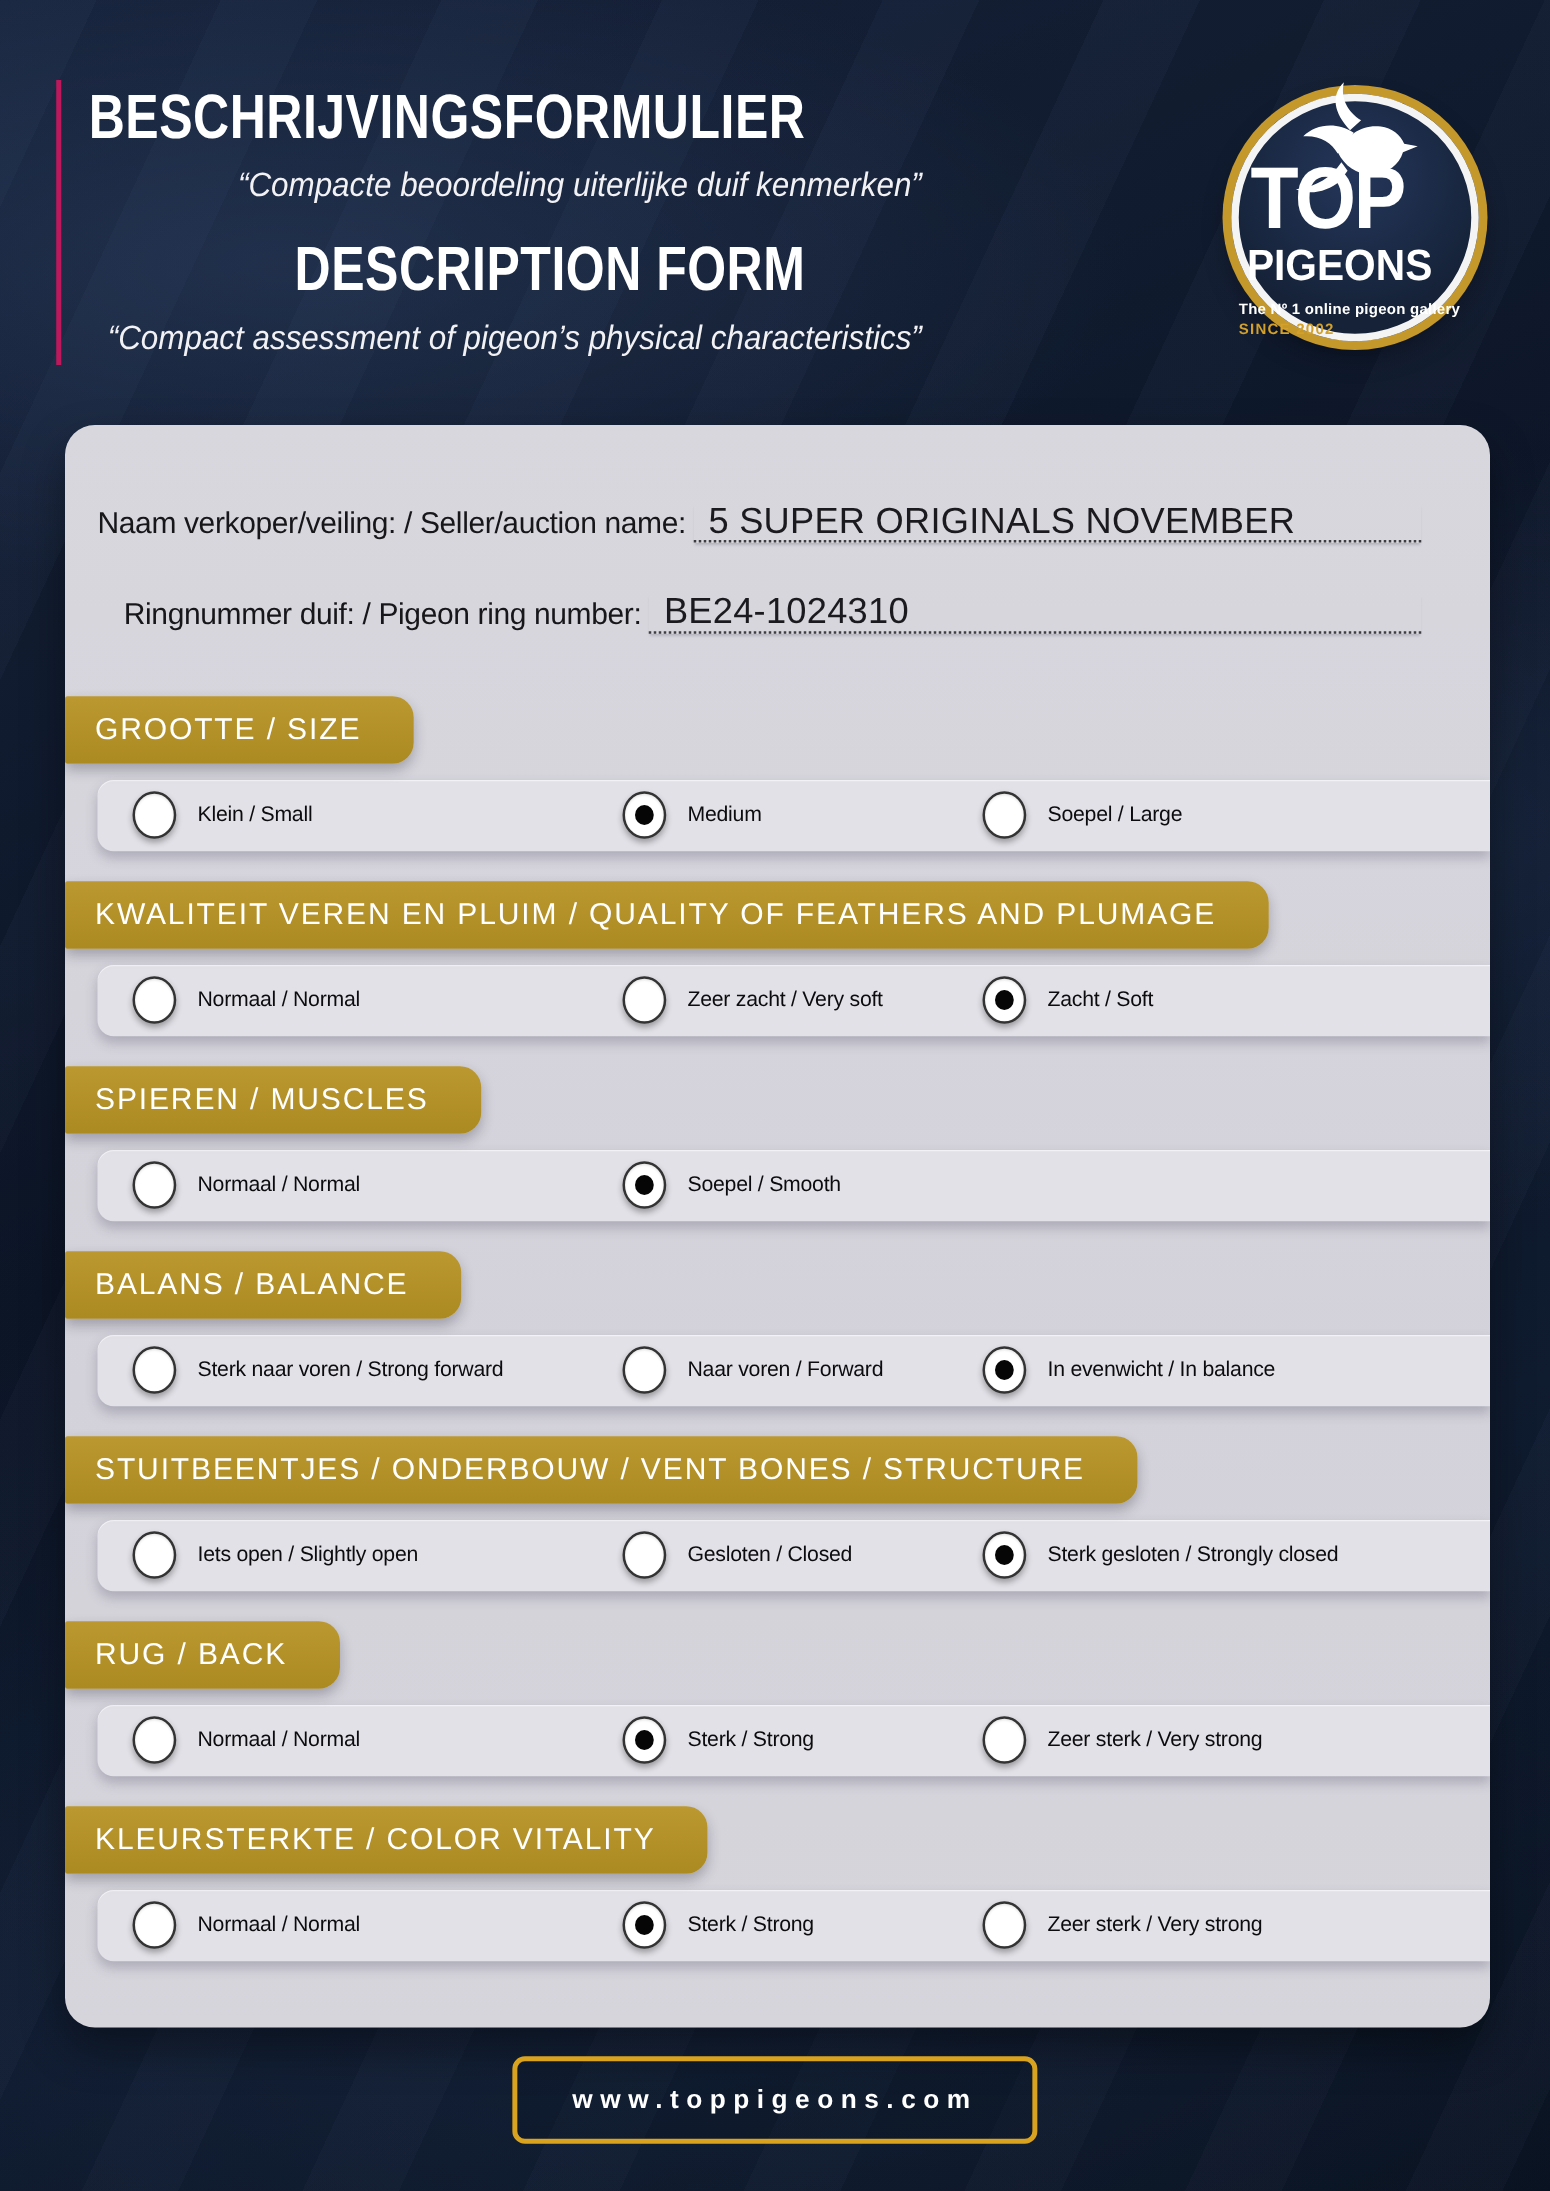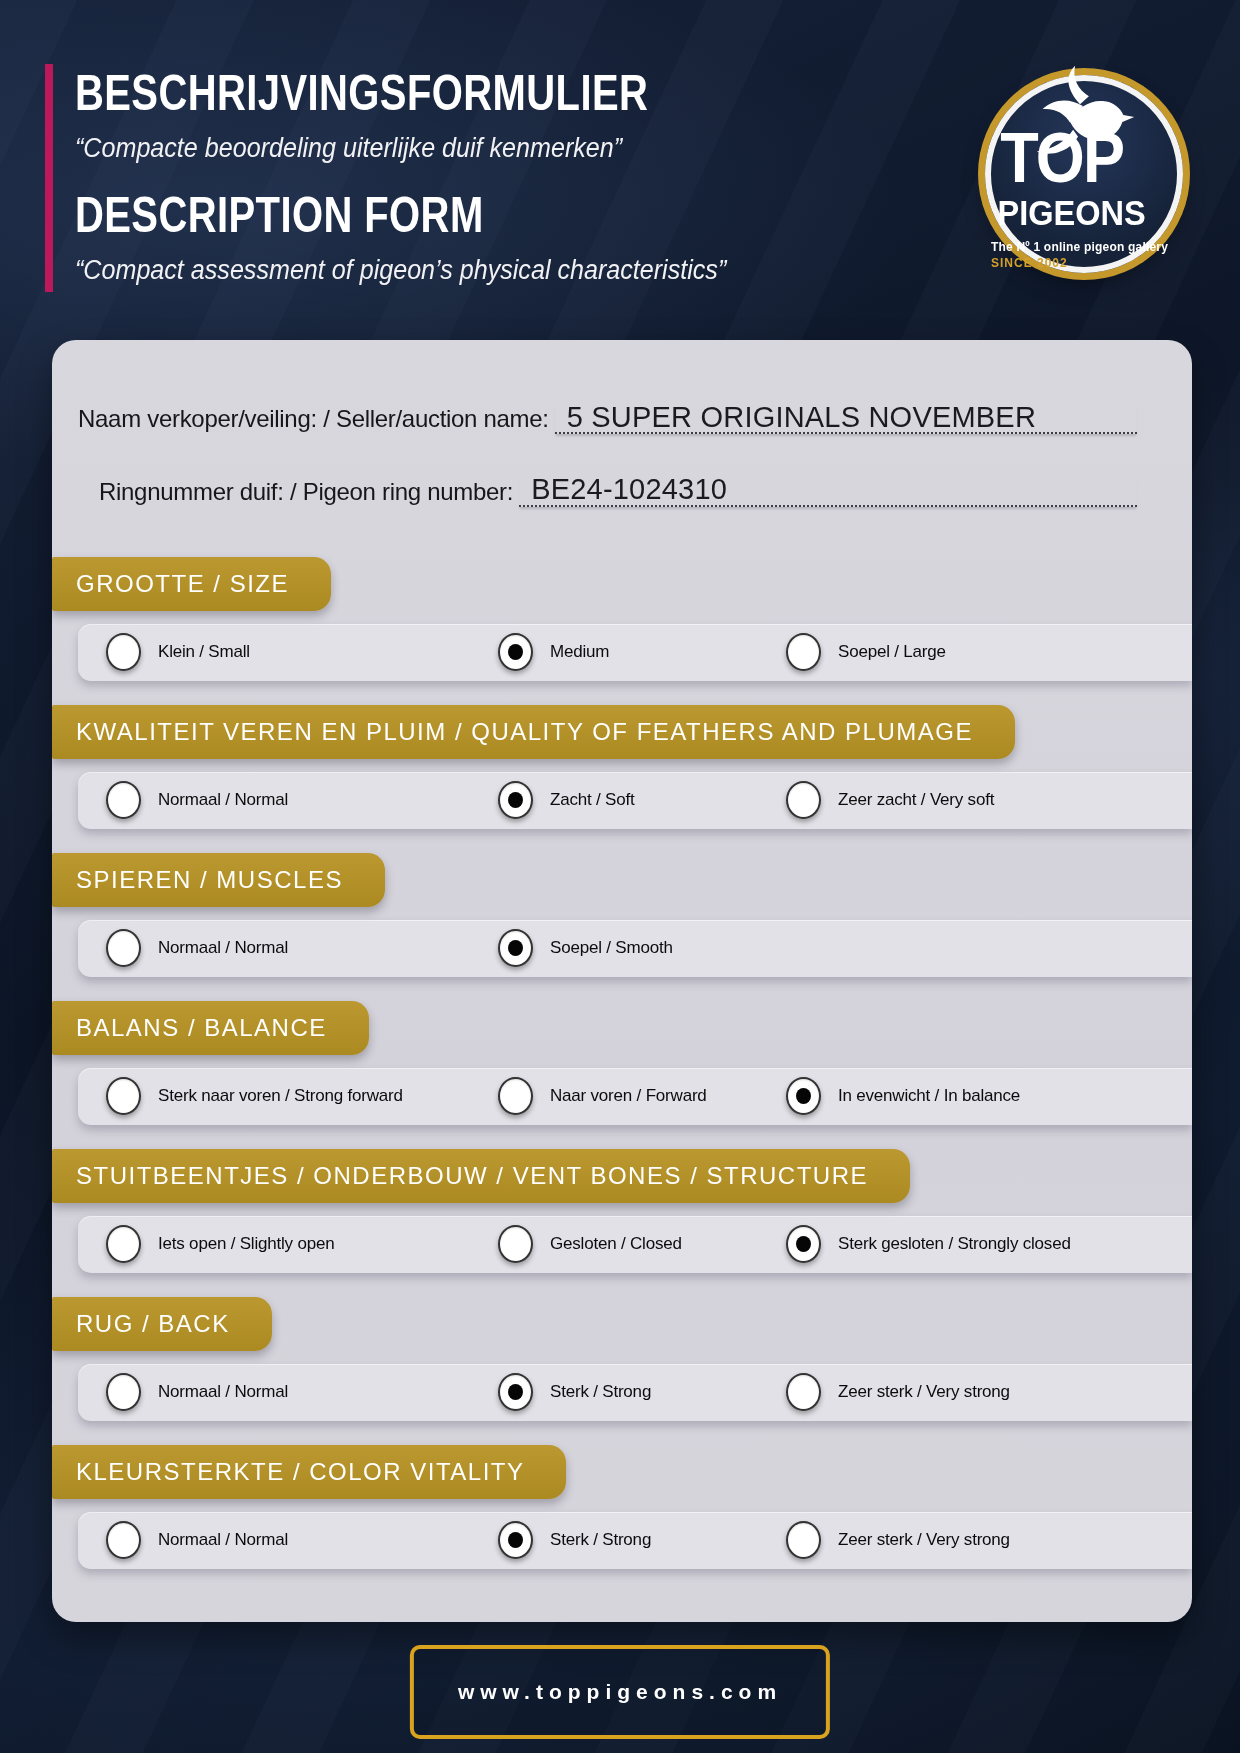--- a/index.html
+++ b/index.html
@@ -10,21 +10,21 @@
     background-image:
       radial-gradient(1100px 420px at 18% 12%, rgba(54,76,114,.38), transparent 62%),
       radial-gradient(1000px 520px at 90% 38%, rgba(46,66,102,.30), transparent 60%),
       radial-gradient(1300px 620px at 45% 88%, rgba(38,56,90,.26), transparent 65%),
       repeating-linear-gradient(115deg, rgba(255,255,255,.015) 0 70px, rgba(0,0,0,.05) 70px 160px),
       linear-gradient(155deg,#17243d 0%, #0d1628 45%, #101c31 72%, #0a1322 100%);
   }
   .page{position:absolute;inset:0;}
 
   
-  .header{position:absolute;top:64px;left:45px;border-left:8px solid #be185d;padding:4px 0 6px 22px;color:#fff;}
+  .header{position:absolute;top:64px;left:45px;border-left:4px solid #be185d;padding:4px 0 6px 22px;color:#fff;text-align:right;}
   .title{font-size:50px;font-weight:800;line-height:1;letter-spacing:.5px;
          transform:scaleX(.8);transform-origin:left center;white-space:nowrap;}
   .subtitle{font-size:27px;font-style:italic;color:#f2f2f5;margin-top:15px;
             transform:scaleX(.93);transform-origin:left center;white-space:nowrap;}
   .title.en{margin-top:26px;}
 
   
   .logo{position:absolute;top:75px;left:985px;width:186px;height:186px;border-radius:50%;
         background:radial-gradient(circle at 50% 32%, #24365a, #152238 72%);
         border:6px solid #f4f4f4;
@@ -68,21 +68,21 @@
   .radio{width:31px;height:34px;border-radius:50%;background:#fff;border:2px solid #333;
          box-shadow:0 3px 5px rgba(0,0,0,.32), inset 0 1px 2px rgba(0,0,0,.12);
          position:relative;flex:none;cursor:pointer;}
   .radio .dot{position:absolute;inset:0;margin:auto;width:15px;height:16px;border-radius:50%;
               background:#060606;display:none;}
   .radio.sel .dot{display:block;}
   .opt-label{margin-left:17px;font-size:17px;color:#0c0c0e;letter-spacing:-.2px;white-space:nowrap;}
 
   
   .footer-btn{position:absolute;top:1645px;left:620px;transform:translateX(-50%);
-              height:54px;line-height:54px;padding:16px 44px;border:4px solid #d9a21f;border-radius:10px;
+              height:54px;line-height:54px;padding:4px 44px;border:4px solid #d9a21f;border-radius:10px;
               color:#fff;font-size:21px;font-weight:700;letter-spacing:6px;white-space:nowrap;
               background:rgba(8,14,28,.18);cursor:pointer;}
 </style>
 </head>
 <body>
 
 <div class="page">
 
   <div class="header">
     <div class="title">BESCHRIJVINGSFORMULIER</div>
@@ -138,28 +138,28 @@
               <span class="radio"></span>
               <span class="opt-label">Soepel / Large</span>
             </div>
           </div></div>
         <div class="section"><div class="badge">KWALITEIT VEREN EN PLUIM / QUALITY OF FEATHERS AND PLUMAGE</div><div class="opt-row">
             <div class="opt">
               <span class="radio"></span>
               <span class="opt-label">Normaal / Normal</span>
             </div>
             <div class="opt">
+              <span class="radio"></span>
+              <span class="opt-label">Zeer zacht / Very soft</span>
+            </div>
+            <div class="opt">
               <span class="radio sel">
                 <span class="dot"></span>
               </span>
               <span class="opt-label">Zacht / Soft</span>
-            </div>
-            <div class="opt">
-              <span class="radio"></span>
-              <span class="opt-label">Zeer zacht / Very soft</span>
             </div>
           </div></div>
         <div class="section"><div class="badge">SPIEREN / MUSCLES</div><div class="opt-row">
             <div class="opt">
               <span class="radio"></span>
               <span class="opt-label">Normaal / Normal</span>
             </div>
             <div class="opt">
               <span class="radio sel">
                 <span class="dot"></span>

